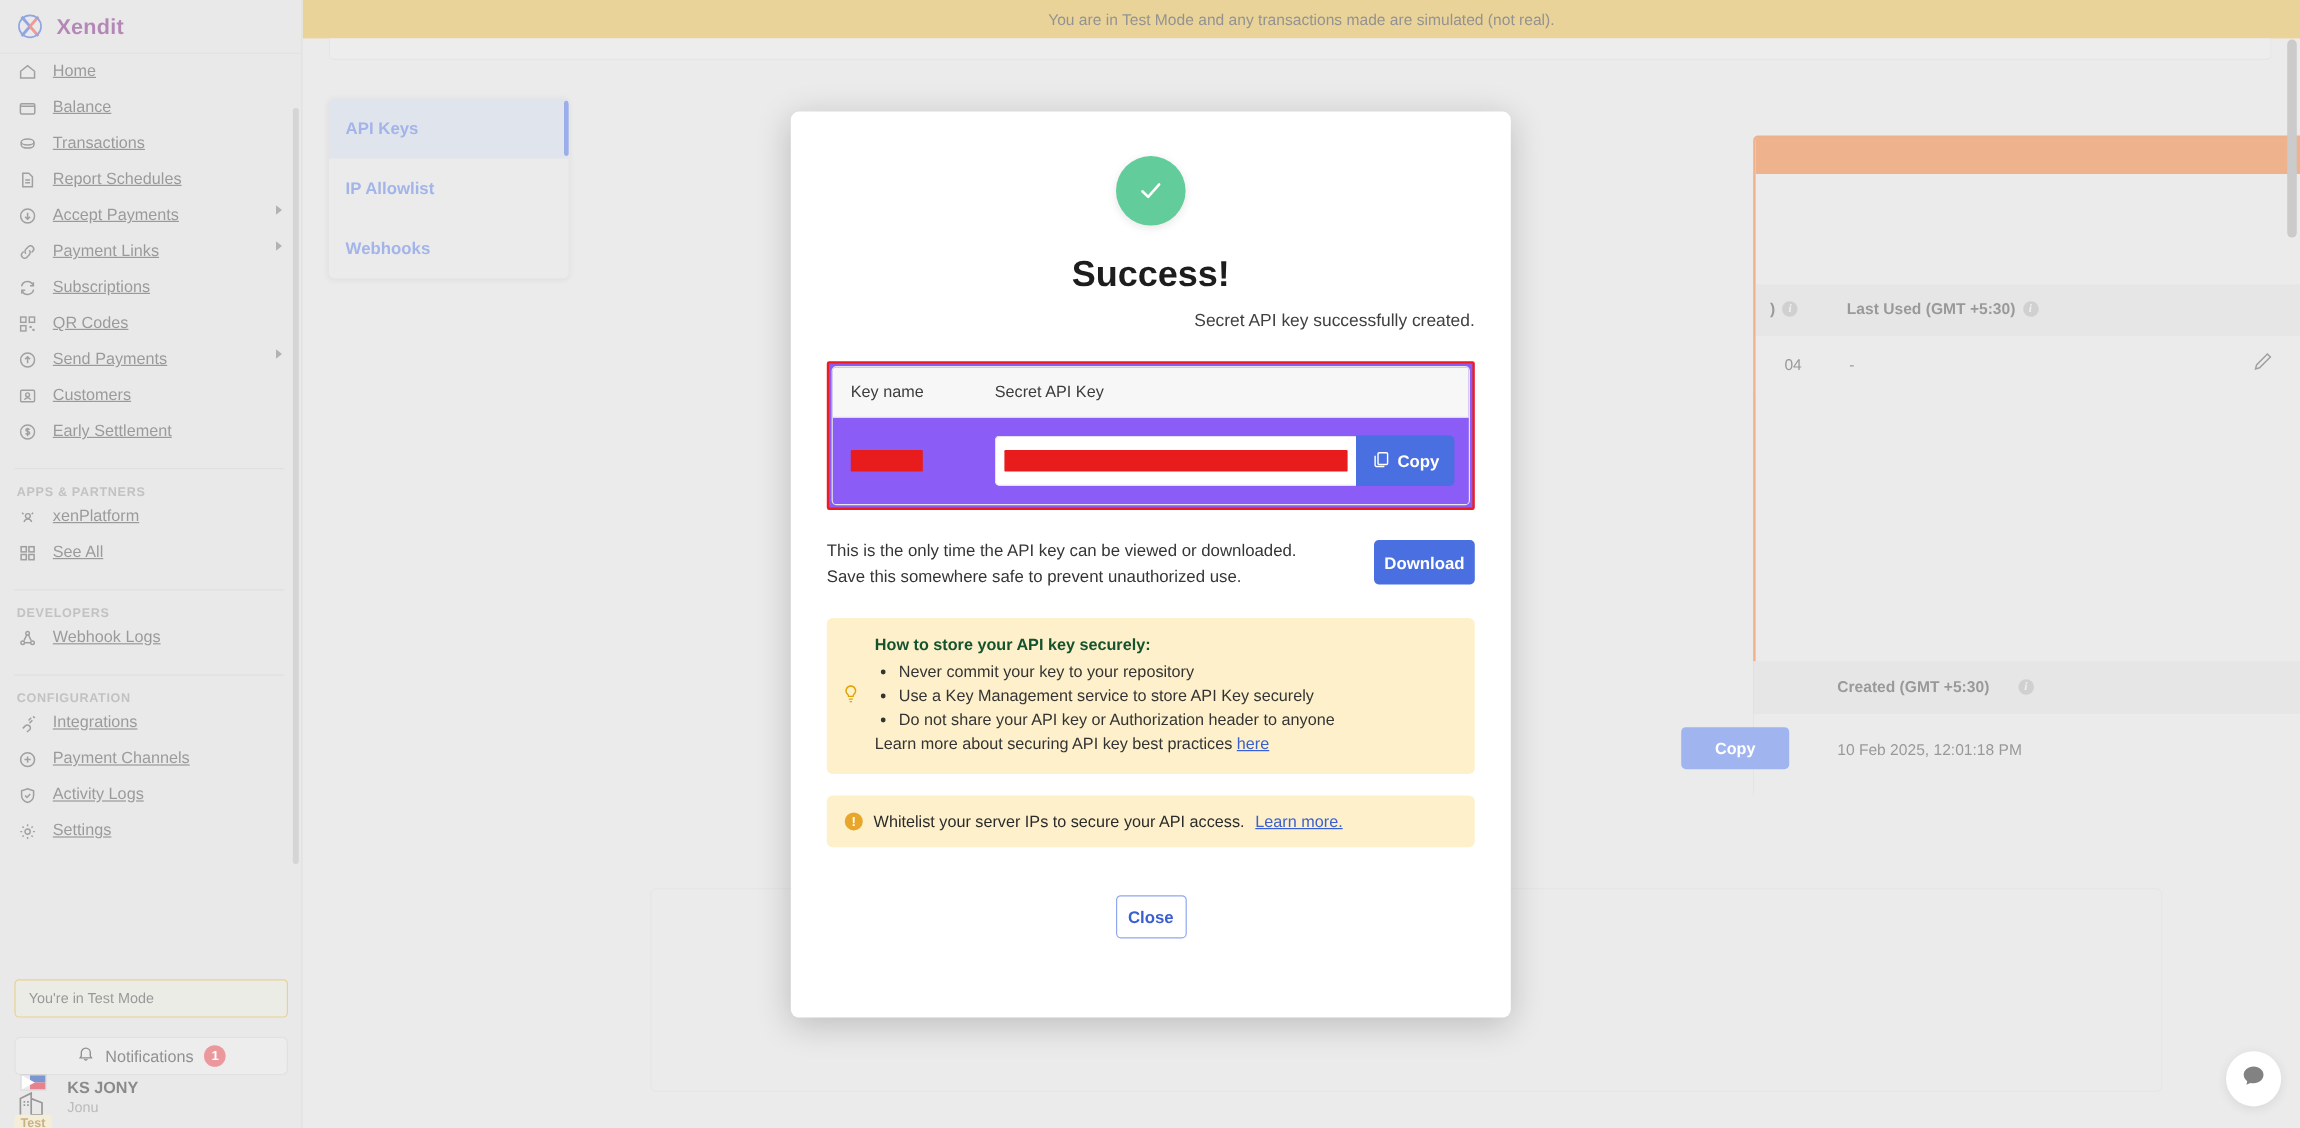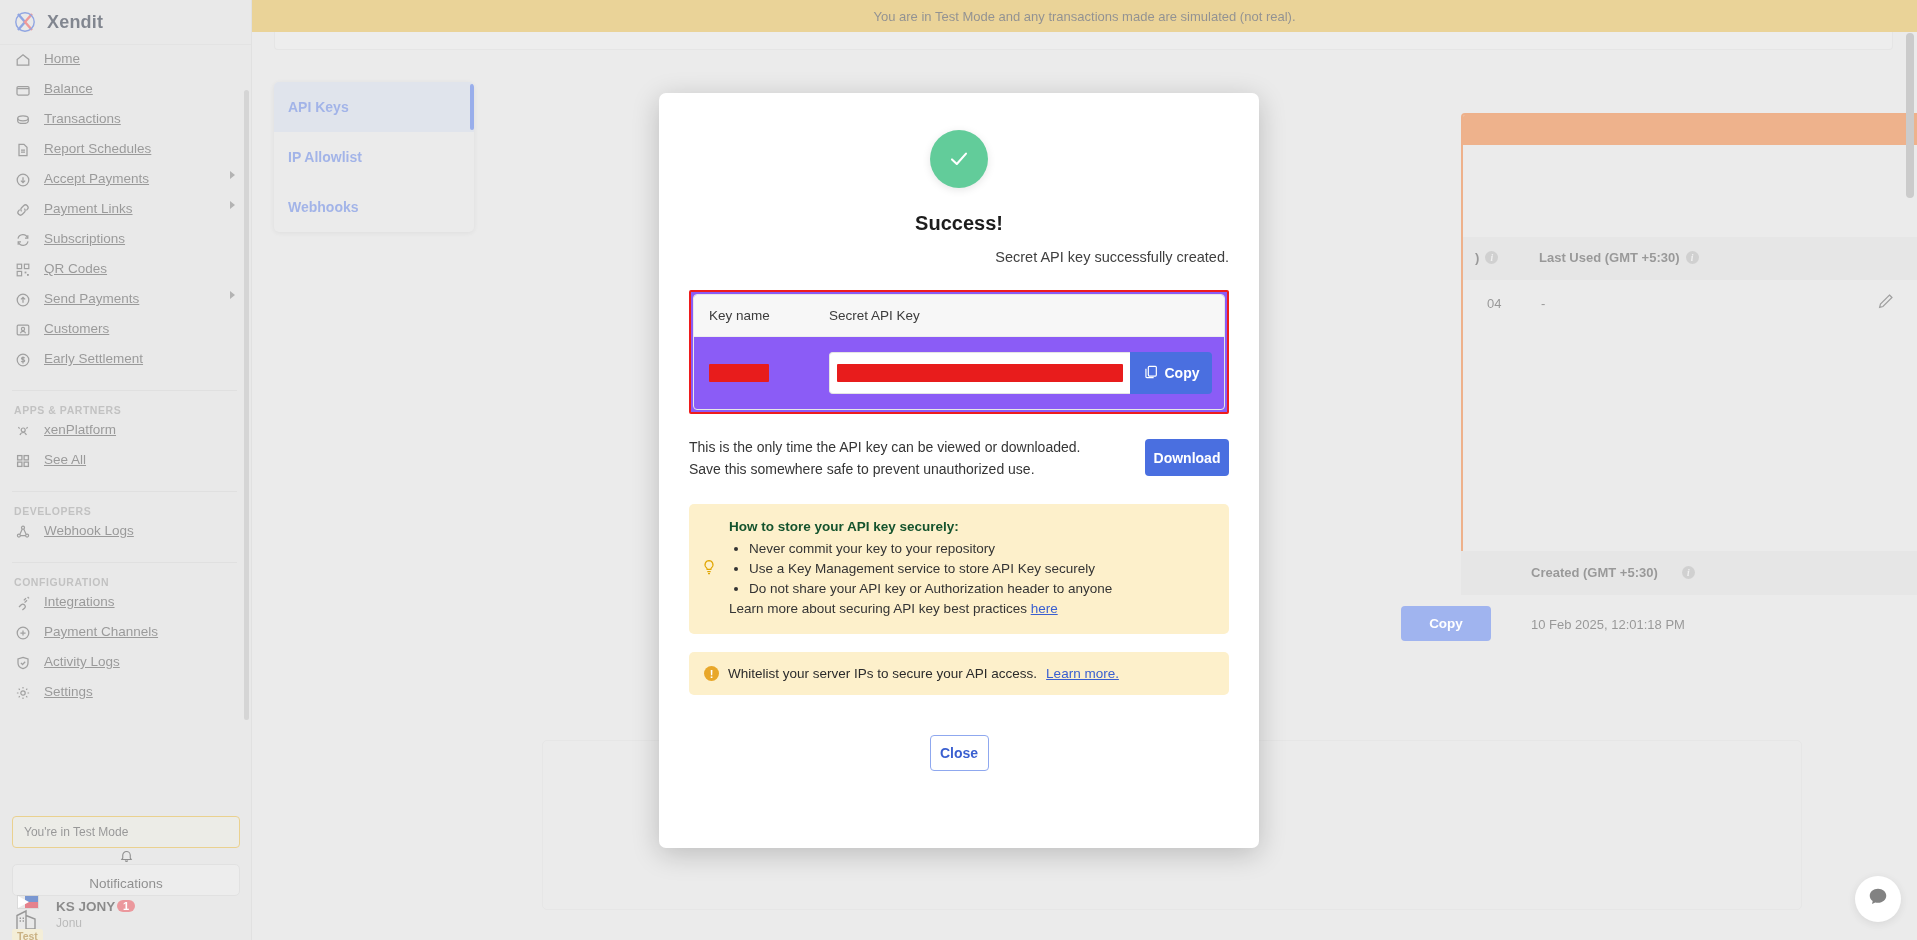--- a/index.html
+++ b/index.html
@@ -20,21 +20,21 @@
     background: #d5d5d5;
     border-right: 1px solid #c6c6c6;
     z-index: 5;
   }
   .brand {
     height: 45px; display: flex; align-items: center;
     padding-left: 14px; gap: 11px;
     border-bottom: 1px solid #c9c9c9;
   }
   .brand-logo { width: 22px; height: 22px; position: relative; }
-  .brand-name { font-size: 18px; font-weight: 700; color: #0f172a; letter-spacing: .2px; text-align: right; }
+  .brand-name { font-size: 18px; font-weight: 700; color: #701a75; letter-spacing: .2px; text-align: right; }
 
   .nav-scroll {
     position: absolute; top: 46px; bottom: 122px; left: 0; right: 0;
     overflow: hidden;
   }
   .nav-item {
     display: flex; align-items: flex-start;
     height: 30px; padding: 0 14px; gap: 13px;
     font-size: 13.5px; color: #3e3e3e; cursor: pointer;
     position: relative;
@@ -71,21 +71,21 @@
     display: flex; align-items: center; padding-left: 11px;
     font-size: 12px; color: #3a3a3a;
   }
   
   .notif-btn {
     position: absolute; left: 12px; bottom: 44px;
     width: 228px; height: 32px;
     border: 1px solid #c6c6c6; border-radius: 5px;
     background: #dcdcdc;
     display: flex; align-items: center; justify-content: center; gap: 9px;
-    font-size: 13.5px; color: #2a2a2a; cursor: pointer; flex-direction: column;
+    font-size: 13.5px; color: #2a2a2a; cursor: pointer;
   }
   .notif-badge {
     background: #d93b44; color: #fff; border-radius: 9px;
     min-width: 18px; height: 18px; padding: 0 5px;
     font-size: 11px; font-weight: 700;
     display: flex; align-items: center; justify-content: center;
   }
   
   .user-row {
     position: absolute; left: 12px; bottom: 0; width: 230px; height: 42px;
@@ -228,21 +228,21 @@
     box-shadow: 0 6px 28px rgba(0,0,0,.20);
     padding: 0 30px;
   }
   .tick-circle {
     width: 58px; height: 58px; border-radius: 50%;
     background: #62cc9a; margin: 37px auto 0;
     display: flex; align-items: center; justify-content: center;
     box-shadow: 0 2px 8px rgba(0,0,0,.10);
   }
   .modal-title {
-    text-align: center; font-size: 20px; font-weight: 700; color: #1d1d1d;
+    text-align: center; font-size: 30px; font-weight: 700; color: #1d1d1d;
     margin-top: 24px;
   }
   .modal-sub { text-align: right; font-size: 14.5px; color: #404040; margin-top: 14px; }
 
   
   .keybox {
     margin-top: 25px; border: 2.5px solid #ee1c1c; border-radius: 2px;
     background: #8b5cf6;
   }
   .keybox-inner { border: 1px solid #e7e7e7; border-radius: 4px; margin: 2px; overflow: hidden; }

